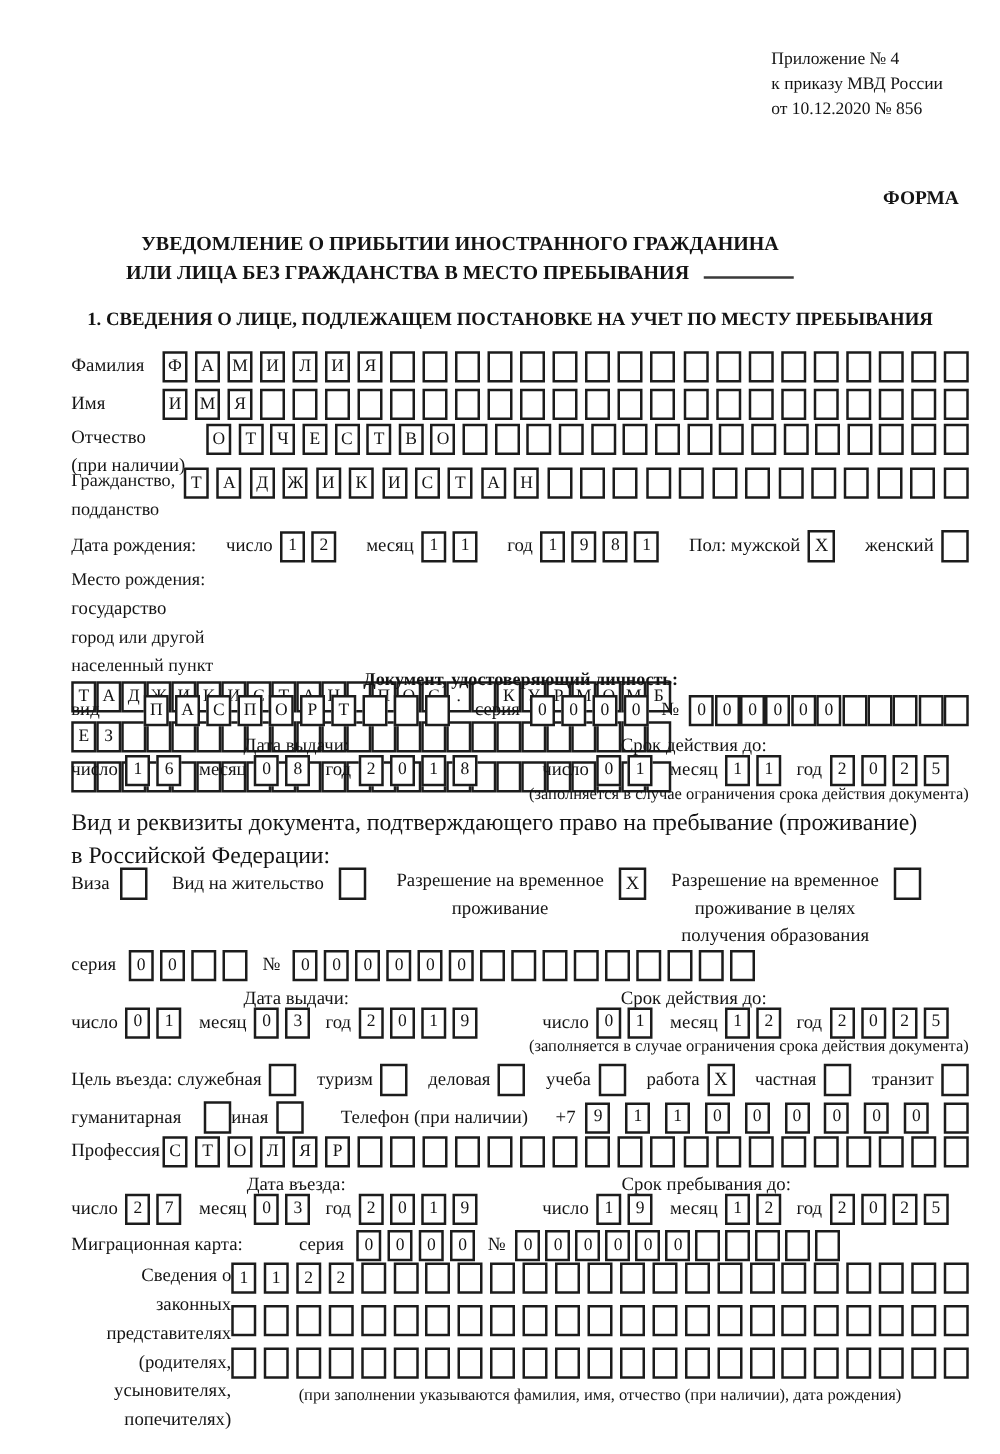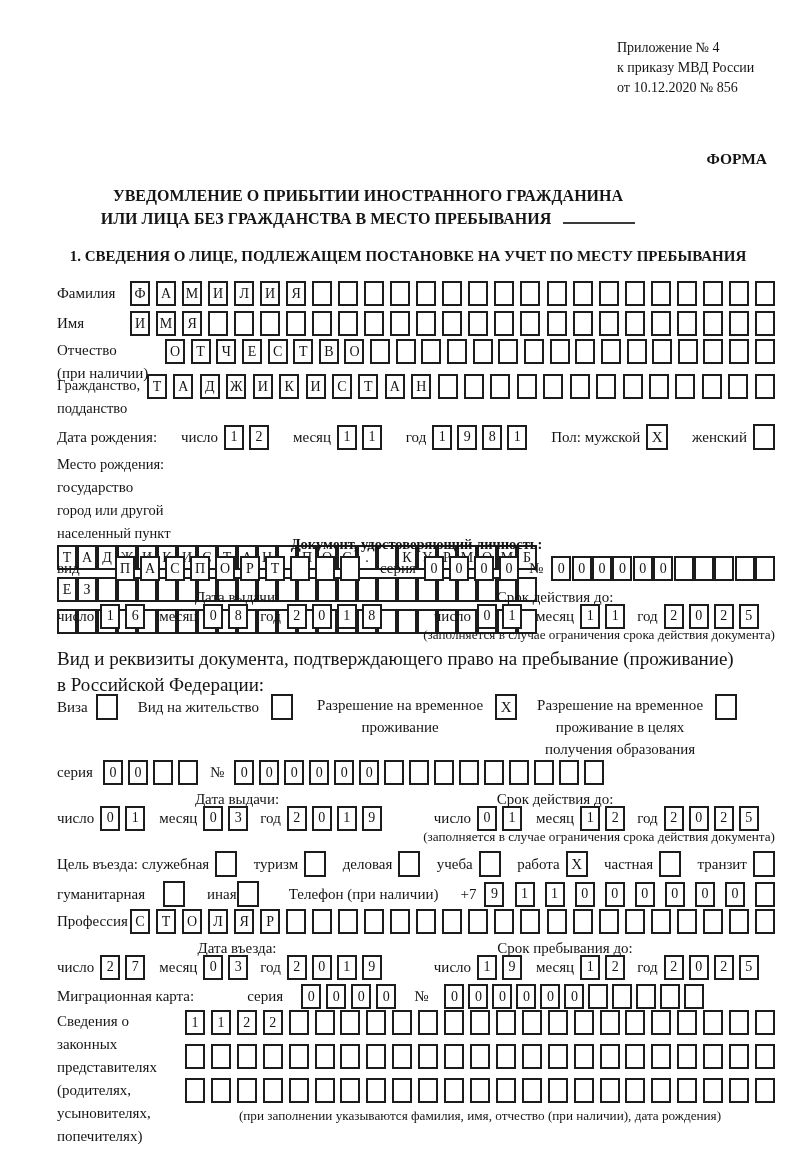--- a/index.html
+++ b/index.html
@@ -525,21 +525,21 @@
         <span class="lbl">транзит</span>
         <span class="chk"></span>
       </span>
   </div>
 
   <div class="row" style="top:881px;align-items:center;">
     <span class="grp" style="gap:18px;">
       <span class="lbl">гуманитарная</span>
       <span class="chk"></span>
     </span>
-    <span class="grp" style="margin-left:22px;gap:0;">
+    <span class="grp" style="gap:6px;">
       <span class="lbl">иная</span>
       <span class="chk"></span>
     </span>
     <span class="lbl" style="margin-left:30px;">Телефон (при наличии)</span>
     <span class="lbl" style="margin-left:22px;margin-right:8px;">+7</span>
     <span class="boxes fill">
         <span class="cell">9</span>
         <span class="cell">1</span>
         <span class="cell">1</span>
         <span class="cell">0</span>
@@ -622,21 +622,21 @@
       <span class="lbl" style="margin-left:6px;">год</span>
       <span class="boxes g">
           <span class="cell">2</span>
           <span class="cell">0</span>
           <span class="cell">2</span>
           <span class="cell">5</span>
         </span>
     </span>
   </div>
 
-  <div class="row" style="top:984px;align-items:center;gap:8px;">
+  <div class="row" style="top:984px;align-items:center;">
     <span class="lbl">Миграционная карта:</span>
     <span class="lbl" style="margin-left:45px;margin-right:10px;">серия</span>
     <span class="boxes g">
         <span class="cell">0</span>
         <span class="cell">0</span>
         <span class="cell">0</span>
         <span class="cell">0</span>
       </span>
     <span class="lbl" style="margin-left:10px;margin-right:8px;">№</span>
     <span class="boxes g4">
@@ -648,21 +648,21 @@
         <span class="cell">0</span>
         <span class="cell"></span>
         <span class="cell"></span>
         <span class="cell"></span>
         <span class="cell"></span>
         <span class="cell"></span>
       </span>
   </div>
 
   <div class="row" style="top:1010px;">
-    <span class="lblcol" style="width:128px;">
+    <span class="lblcol" style="width:128px;align-items:flex-end;">
       <span class="lbl">Сведения о</span>
       <span class="lbl">законных</span>
       <span class="lbl">представителях</span>
       <span class="lbl">(родителях,</span>
       <span class="lbl">усыновителях,</span>
       <span class="lbl">попечителях)</span>
     </span>
     <span style="flex:1;display:flex;flex-direction:column;">
       <span class="boxes fill" style="margin-bottom:9px;">
           <span class="cell">1</span>

